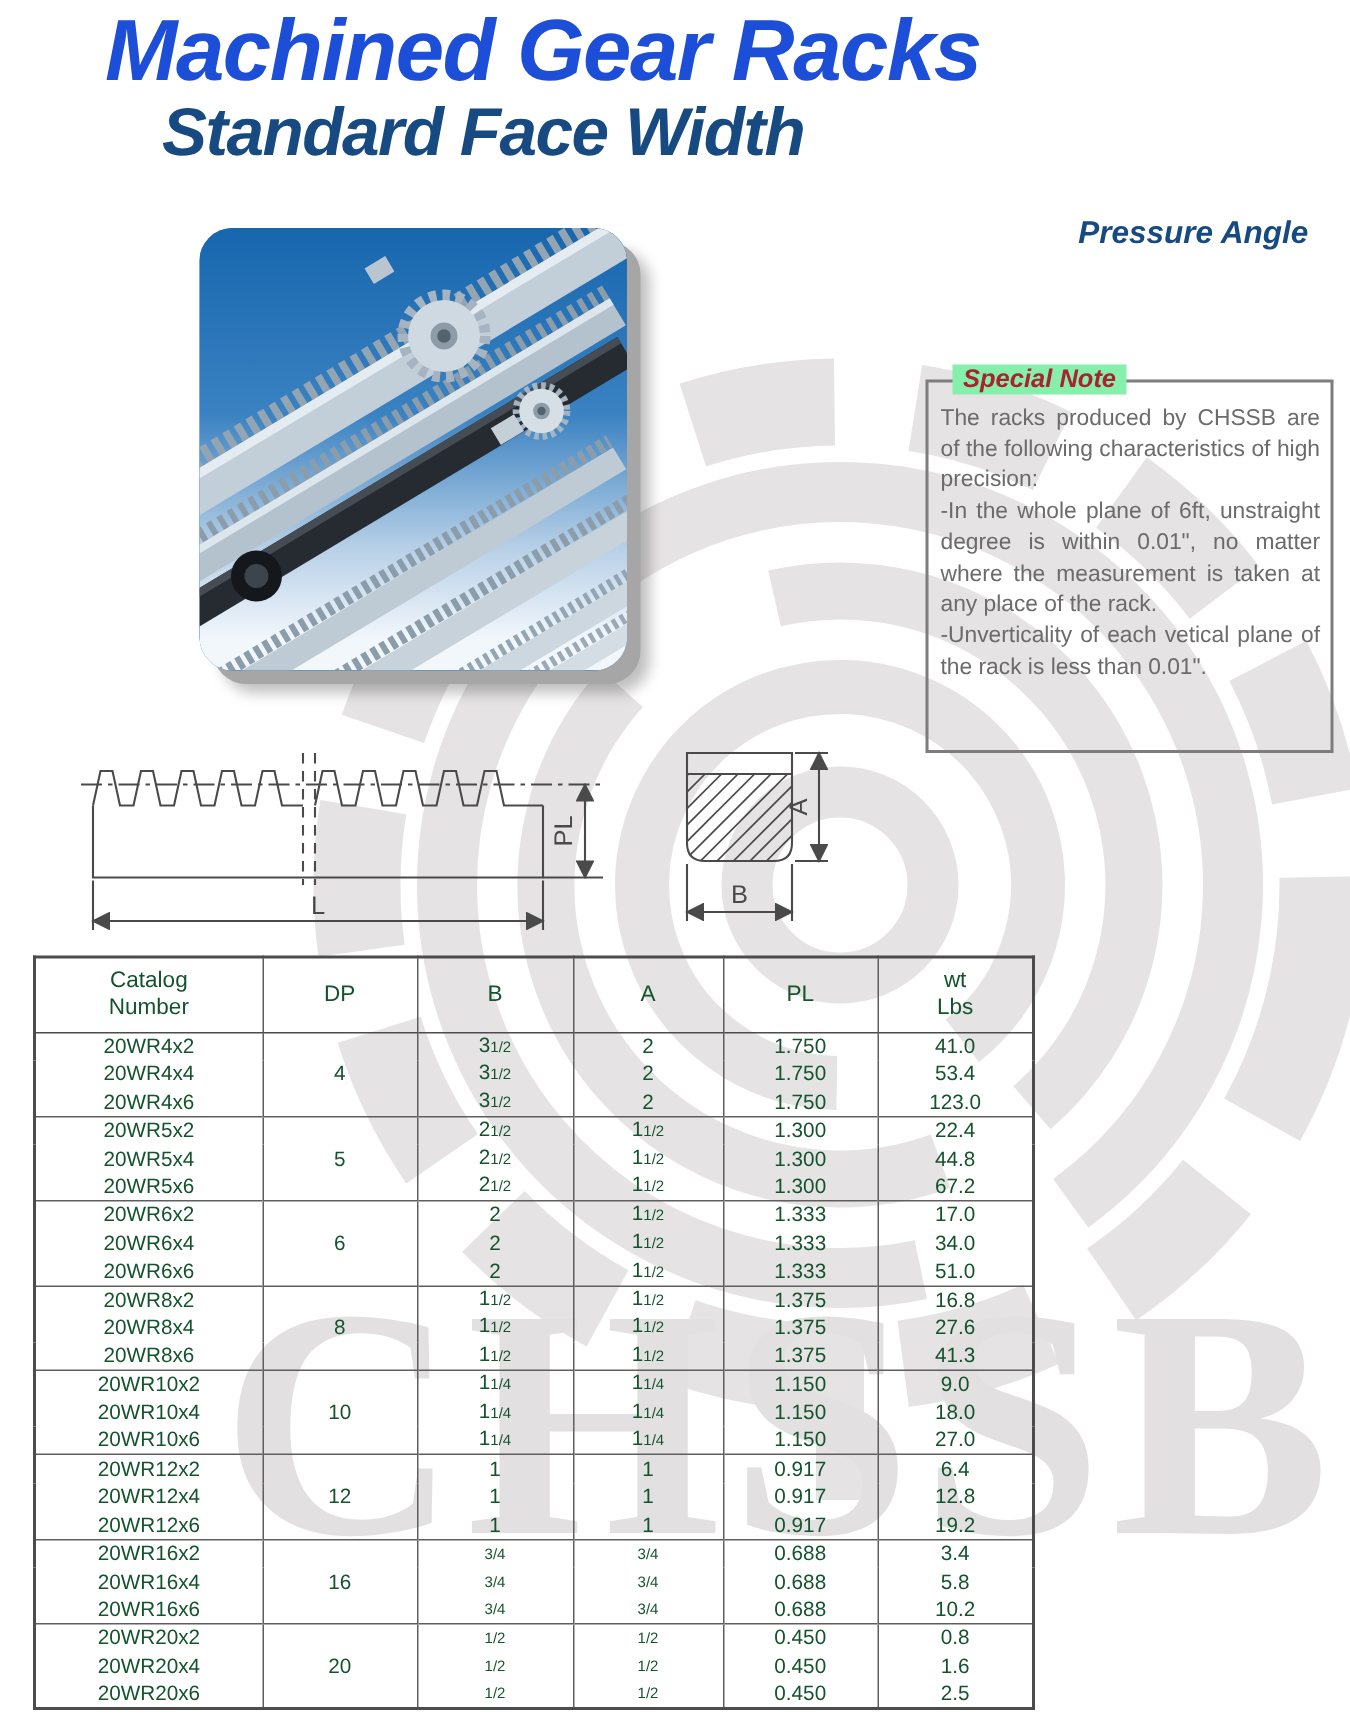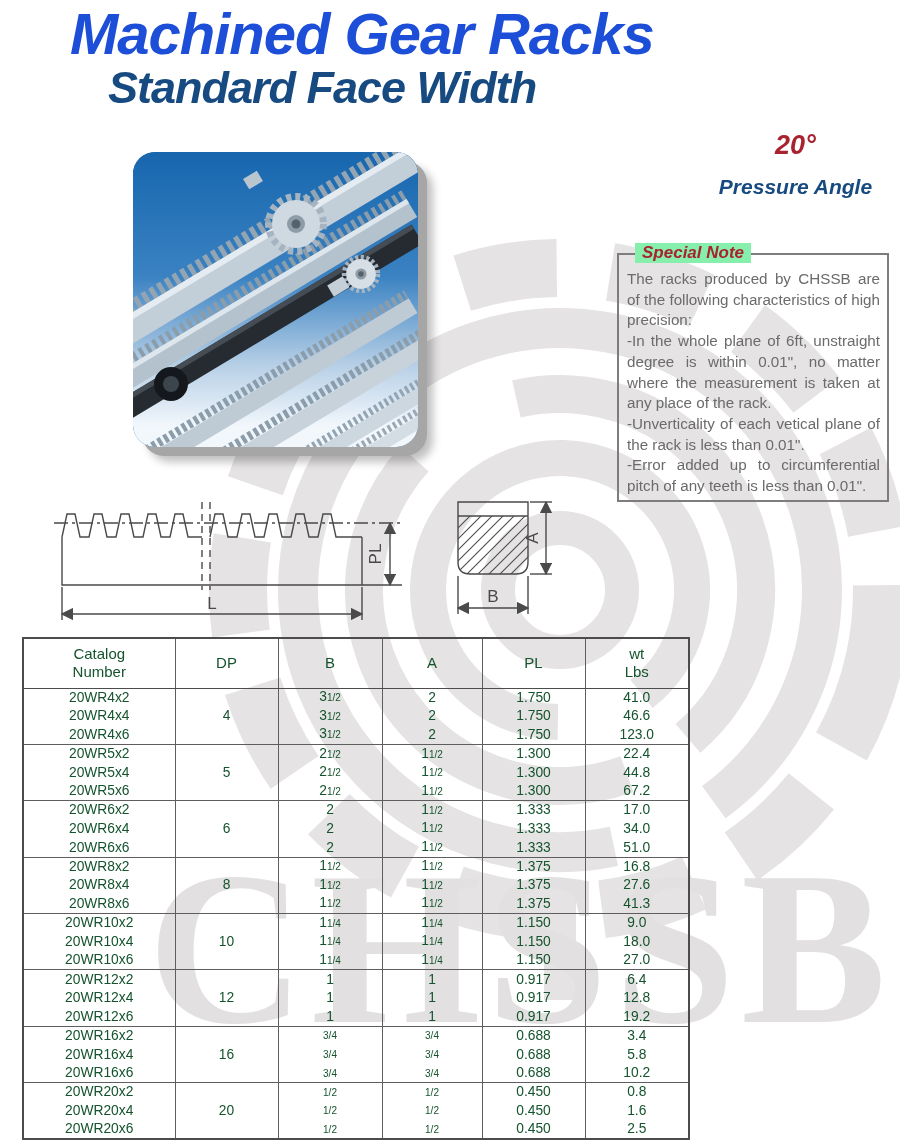--- a/index.html
+++ b/index.html
@@ -89,21 +89,20 @@
       <rect x="544" y="880" width="32" height="120" fill="#e5e3e3" stroke="none"></rect>
     </g>
     <text x="520" y="1022" text-anchor="middle" font-family="Liberation Serif, serif" font-weight="bold" font-size="218" letter-spacing="6" fill="#e2e0e0">CHSSB</text>
   </svg>
 </div>
 
 <h1 class="title-main">Machined Gear Racks</h1>
 <h2 class="title-sub">Standard Face Width</h2>
 
 <div class="pressure">
-  <div class="value">20°</div>
   <div class="label">Pressure Angle</div>
 </div>
 
 <div class="photo">
   <svg viewBox="0 0 285 295" preserveAspectRatio="none">
     <defs>
       <linearGradient id="sky" x1="0" y1="0" x2="0" y2="1">
         <stop offset="0" stop-color="#1766ae"></stop>
         <stop offset="0.42" stop-color="#3a82c2"></stop>
         <stop offset="0.72" stop-color="#b6cfe6"></stop>
@@ -170,21 +169,20 @@
     </g>
   </svg>
 </div>
 
 <div class="note">
   <div class="note-title">Special Note</div>
   <div class="note-body" id="note-body">
       <p>The racks produced by CHSSB are of the following characteristics of high precision:</p>
       <p>-In the whole plane of 6ft, unstraight degree is within 0.01", no matter where the measurement is taken at any place of the rack.</p>
       <p>-Unverticality of each vetical plane of the rack is less than 0.01".</p>
-      <p>-Error added up to circumferential pitch of any teeth is less than 0.01".</p>
     </div>
 </div>
 
 <div class="diagram" id="rack-diagram">
   <svg viewBox="0 0 368 143">
     <g stroke="#4a4a4a" stroke-width="1.4" fill="none">
 
       <path d="M10,47 L10,95 L310,95 L310,47"></path>
 
       <path id="teeth-a" d="M10,47 l5,-23 h8 l5,23 h9 l5,-23 h8 l5,23 h9 l5,-23 h8 l5,23 h9 l5,-23 h8 l5,23 h9 l5,-23 h8 l5,23 h9 H150"></path>
@@ -274,21 +272,21 @@
           <td><span>3</span><span class="frac">1/2</span></td>
           <td><span>2</span></td>
           <td>1.750</td>
           <td>41.0</td>
         </tr>
         <tr>
           <td>20WR4x4</td>
           <td><span>3</span><span class="frac">1/2</span></td>
           <td><span>2</span></td>
           <td>1.750</td>
-          <td>46.6</td>
+          <td>53.4</td>
         </tr>
         <tr>
           <td>20WR4x6</td>
           <td><span>3</span><span class="frac">1/2</span></td>
           <td><span>2</span></td>
           <td>1.750</td>
           <td>123.0</td>
         </tr>
         <tr class="group-start">
           <td>20WR5x2</td>

